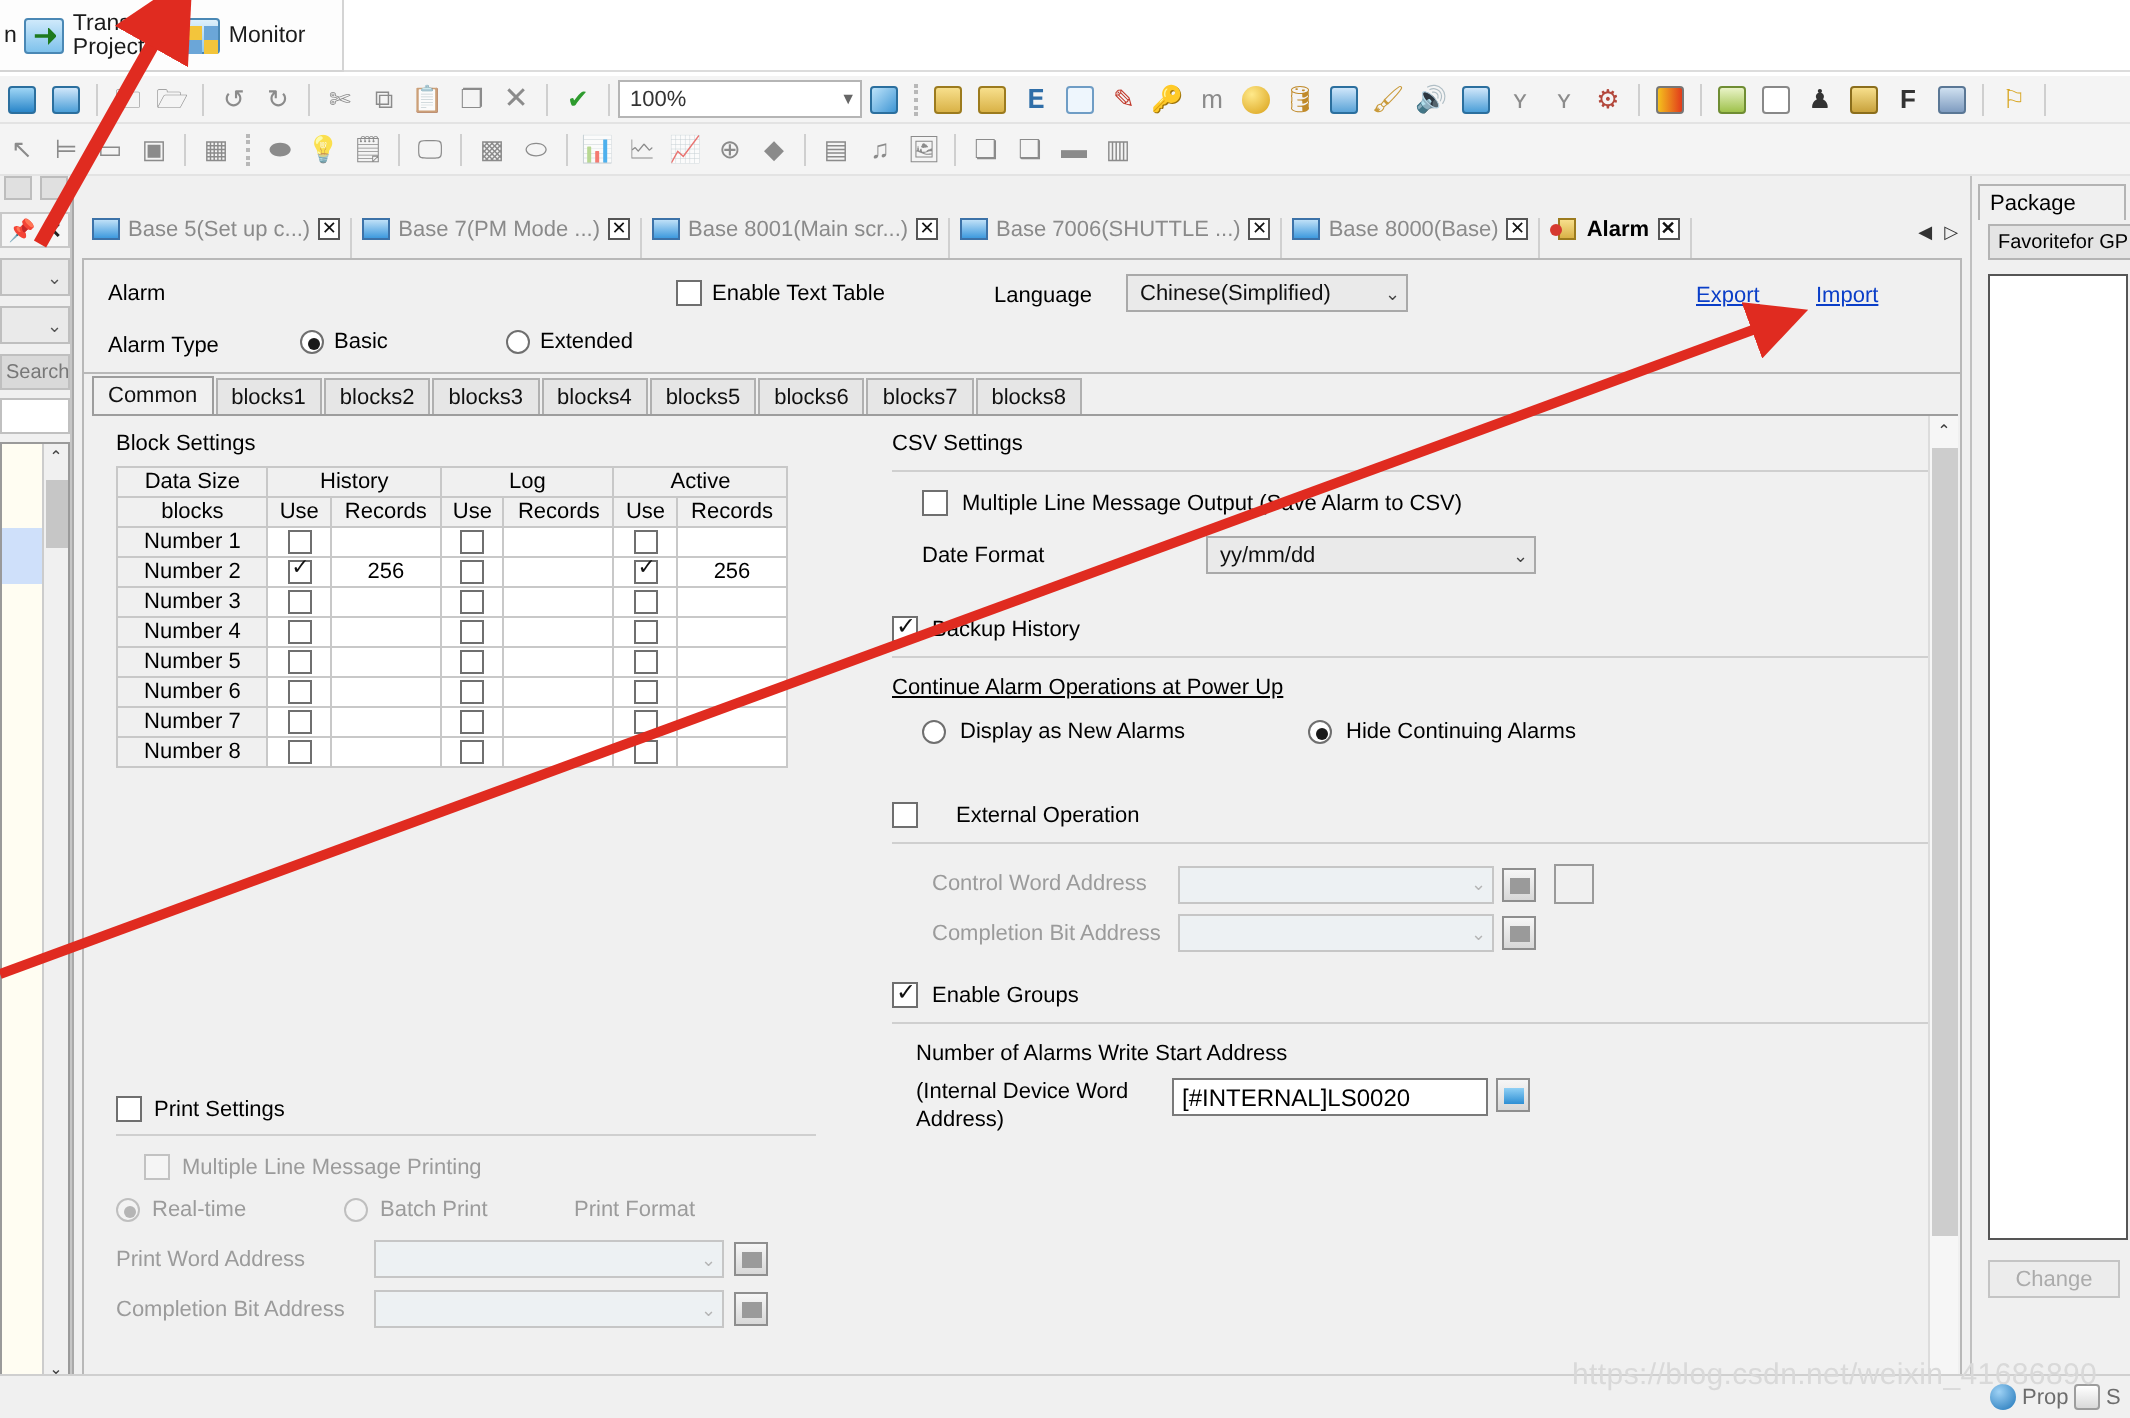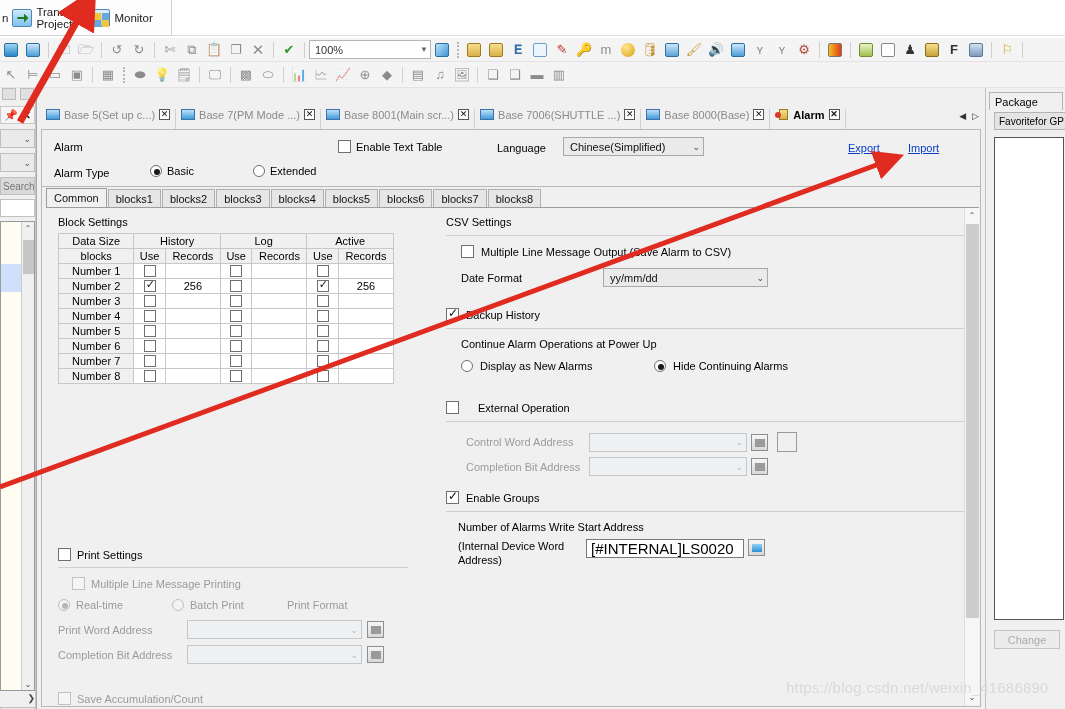--- a/index.html
+++ b/index.html
@@ -255,21 +255,21 @@
   }
   .addrbtn:after {
     content:""; position:absolute; left:3px; top:4px; width:10px; height:8px;
     background:#9a9a9a;
   }
   .addrbtn.blue:after { background: linear-gradient(180deg,#8fd0f5,#2e8fd4); }
   .smallbox { width:20px;height:20px;border:1px solid #9a9a9a;background:#f0f0f0; flex:0 0 auto;}
 
   .txtinput {
     height:19px; background:#fff; border:1px solid #7a7a7a;
-    font-size:15px; color:#000; display:flex; align-items:center; padding-left:4px;
+    font-size:12px; color:#000; display:flex; align-items:center; padding-left:4px;
   }
 
   
   .right-dock {
     position:absolute; left:985px; top:88px; width:80px; height:621px;
     background:#f0f0f0; border-left:1px solid #c0c0c0;
   }
   .rd-tab {
     margin: 4px 0 0 3px; height:18px; width:74px; background:#f0f0f0;
     border:1px solid #b3b3b3; border-bottom:none;
@@ -926,21 +926,21 @@
               </span>
           </div>
         </div>
 
         <div style="position:absolute; left:400px; top:100px; width:560px;">
           <div class="row" style="gap:7px;">
             <span class="cb on"></span>
             <span class="lblt">Backup History</span>
           </div>
           <div class="hr" style="margin-top:7px; width:558px;"></div>
-          <div class="lblt" style="margin-top:9px; margin-left:15px;">Continue Alarm Operations at Power Up</div>
+          <div class="lblt" style="margin-top:9px; text-decoration:underline;">Continue Alarm Operations at Power Up</div>
           <div class="row" style="margin-top:10px; margin-left:15px;">
             <span class="radio"></span>
             <span class="lblt" style="margin-left:7px; width:174px;">Display as New Alarms</span>
             <span class="radio on"></span>
             <span class="lblt" style="margin-left:7px;">Hide Continuing Alarms</span>
           </div>
         </div>
 
         <div style="position:absolute; left:400px; top:193px; width:560px;">
           <div class="row" style="gap:19px;">
@@ -1001,20 +1001,30 @@
     </div>
     <div class="rd-sub">
       <span>Favoritefor GP</span>
     </div>
     <div class="rd-list"></div>
     <div class="rd-change">
       <span>Change</span>
     </div>
   </div>
 
+  <div class="statusbar">
+    <div class="sb-item" style="left:995px; top:4px;">
+      <span class="sb-ico"></span>
+      <span>Prop</span>
+    </div>
+    <div class="sb-item" style="left:1037px; top:4px;">
+      <span class="sb-ico sq"></span>
+      <span>S</span>
+    </div>
+  </div>
 
   <div class="watermark">https://blog.csdn.net/weixin_41686890</div>
 
   <svg class="anno" viewBox="0 0 1065 709">
     <defs>
       <marker id="ah" markerWidth="6" markerHeight="6" refX="3" refY="3" orient="auto">
         <path d="M0,0 L6,3 L0,6 Z" fill="#e02b20"></path>
       </marker>
     </defs>
     <path d="M20,122 L86,5" stroke="#e02b20" stroke-width="7" fill="none" marker-end="url(#ah)"></path>

